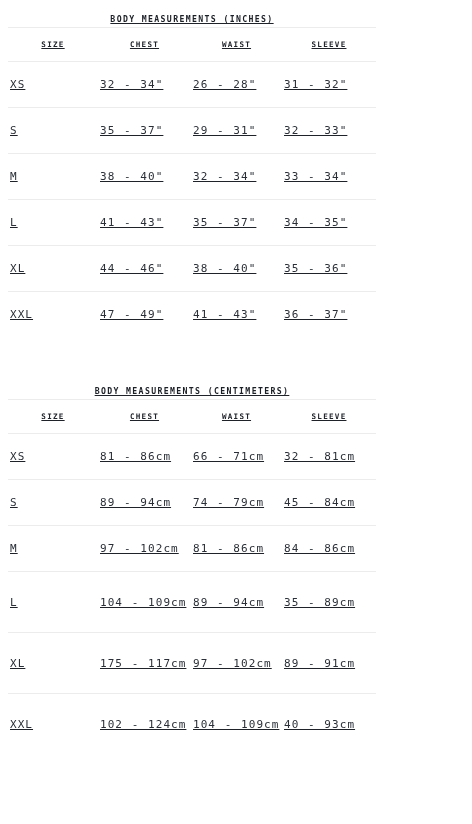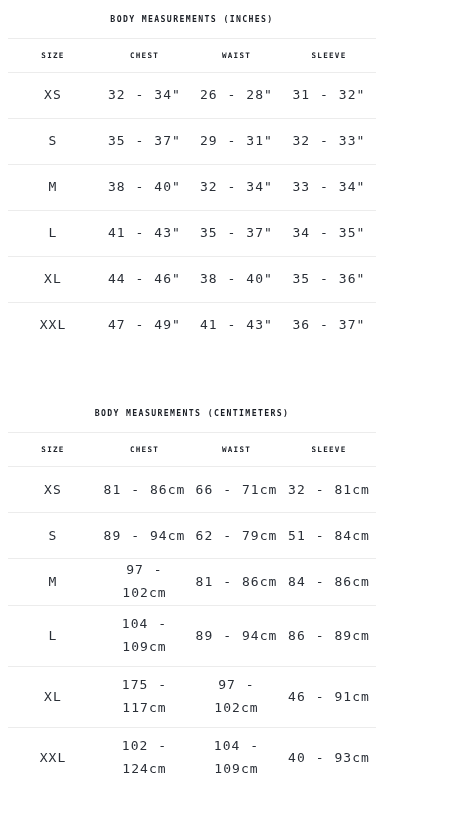--- a/index.html
+++ b/index.html
@@ -14,41 +14,42 @@
     color: #1f2329;
     -webkit-font-smoothing: antialiased;
   }
 
   .page {
     width: 384px;
     height: 824px;
     box-sizing: border-box;
     position: relative;
     overflow: hidden;
+    text-decoration: underline;
   }
 
   .section {
     width: 100%;
   }
 
   .section-title {
     text-align: center;
     font-size: 8.2px;
     letter-spacing: 1.35px;
     font-weight: 700;
     color: #1b1f26;
     line-height: 1;
   }
 
   #section-inches .section-title { padding-top: 15px; }
   #section-centimeters .section-title { padding-top: 0; }
 
   .table-wrap {
     width: 368px;
-    margin: 15px auto;
+    margin: 4px auto;
   }
 
   table.size-table {
     width: 368px;
     border-collapse: collapse;
     table-layout: fixed;
   }
 
   table.size-table col.c-size   { width: 90px; }
   table.size-table col.c-chest  { width: 93px; }
@@ -62,24 +63,24 @@
     color: #20242b;
     text-align: center;
     padding: 12px 0 12px 0;
     border-top: 1px solid #ececec;
     border-bottom: 1px solid #ececec;
     vertical-align: middle;
   }
 
   table.size-table tbody td {
     font-weight: 400;
-    font-size: 13px;
+    font-size: 11px;
     letter-spacing: 1.05px;
     color: #2a2f37;
-    text-align: center;
+    text-align: left;
     vertical-align: middle;
     border-bottom: 1px solid #ececec;
     padding: 0 2px;
   }
 
   table.size-table tbody tr:last-child td {
     border-bottom: none;
   }
 
   .cell-inner {
@@ -248,24 +249,24 @@
               </td>
           </tr>
           <tr>
             <td>
                 <span class="cell-inner">S</span>
               </td>
             <td>
                 <span class="cell-inner">89 - 94cm</span>
               </td>
             <td>
-                <span class="cell-inner">62 - 79cm</span>
-              </td>
-            <td>
-                <span class="cell-inner">51 - 84cm</span>
+                <span class="cell-inner">74 - 79cm</span>
+              </td>
+            <td>
+                <span class="cell-inner">45 - 84cm</span>
               </td>
           </tr>
           <tr>
             <td>
                 <span class="cell-inner">M</span>
               </td>
             <td>
                 <span class="cell-inner">97 - 102cm</span>
               </td>
             <td>
@@ -279,35 +280,35 @@
             <td>
                 <span class="cell-inner">L</span>
               </td>
             <td>
                 <span class="cell-inner">104 - 109cm</span>
               </td>
             <td>
                 <span class="cell-inner">89 - 94cm</span>
               </td>
             <td>
-                <span class="cell-inner">86 - 89cm</span>
+                <span class="cell-inner">35 - 89cm</span>
               </td>
           </tr>
           <tr class="tall">
             <td>
                 <span class="cell-inner">XL</span>
               </td>
             <td>
                 <span class="cell-inner">175 - 117cm</span>
               </td>
             <td>
                 <span class="cell-inner">97 - 102cm</span>
               </td>
             <td>
-                <span class="cell-inner">46 - 91cm</span>
+                <span class="cell-inner">89 - 91cm</span>
               </td>
           </tr>
           <tr class="tall">
             <td>
                 <span class="cell-inner">XXL</span>
               </td>
             <td>
                 <span class="cell-inner">102 - 124cm</span>
               </td>
             <td>

